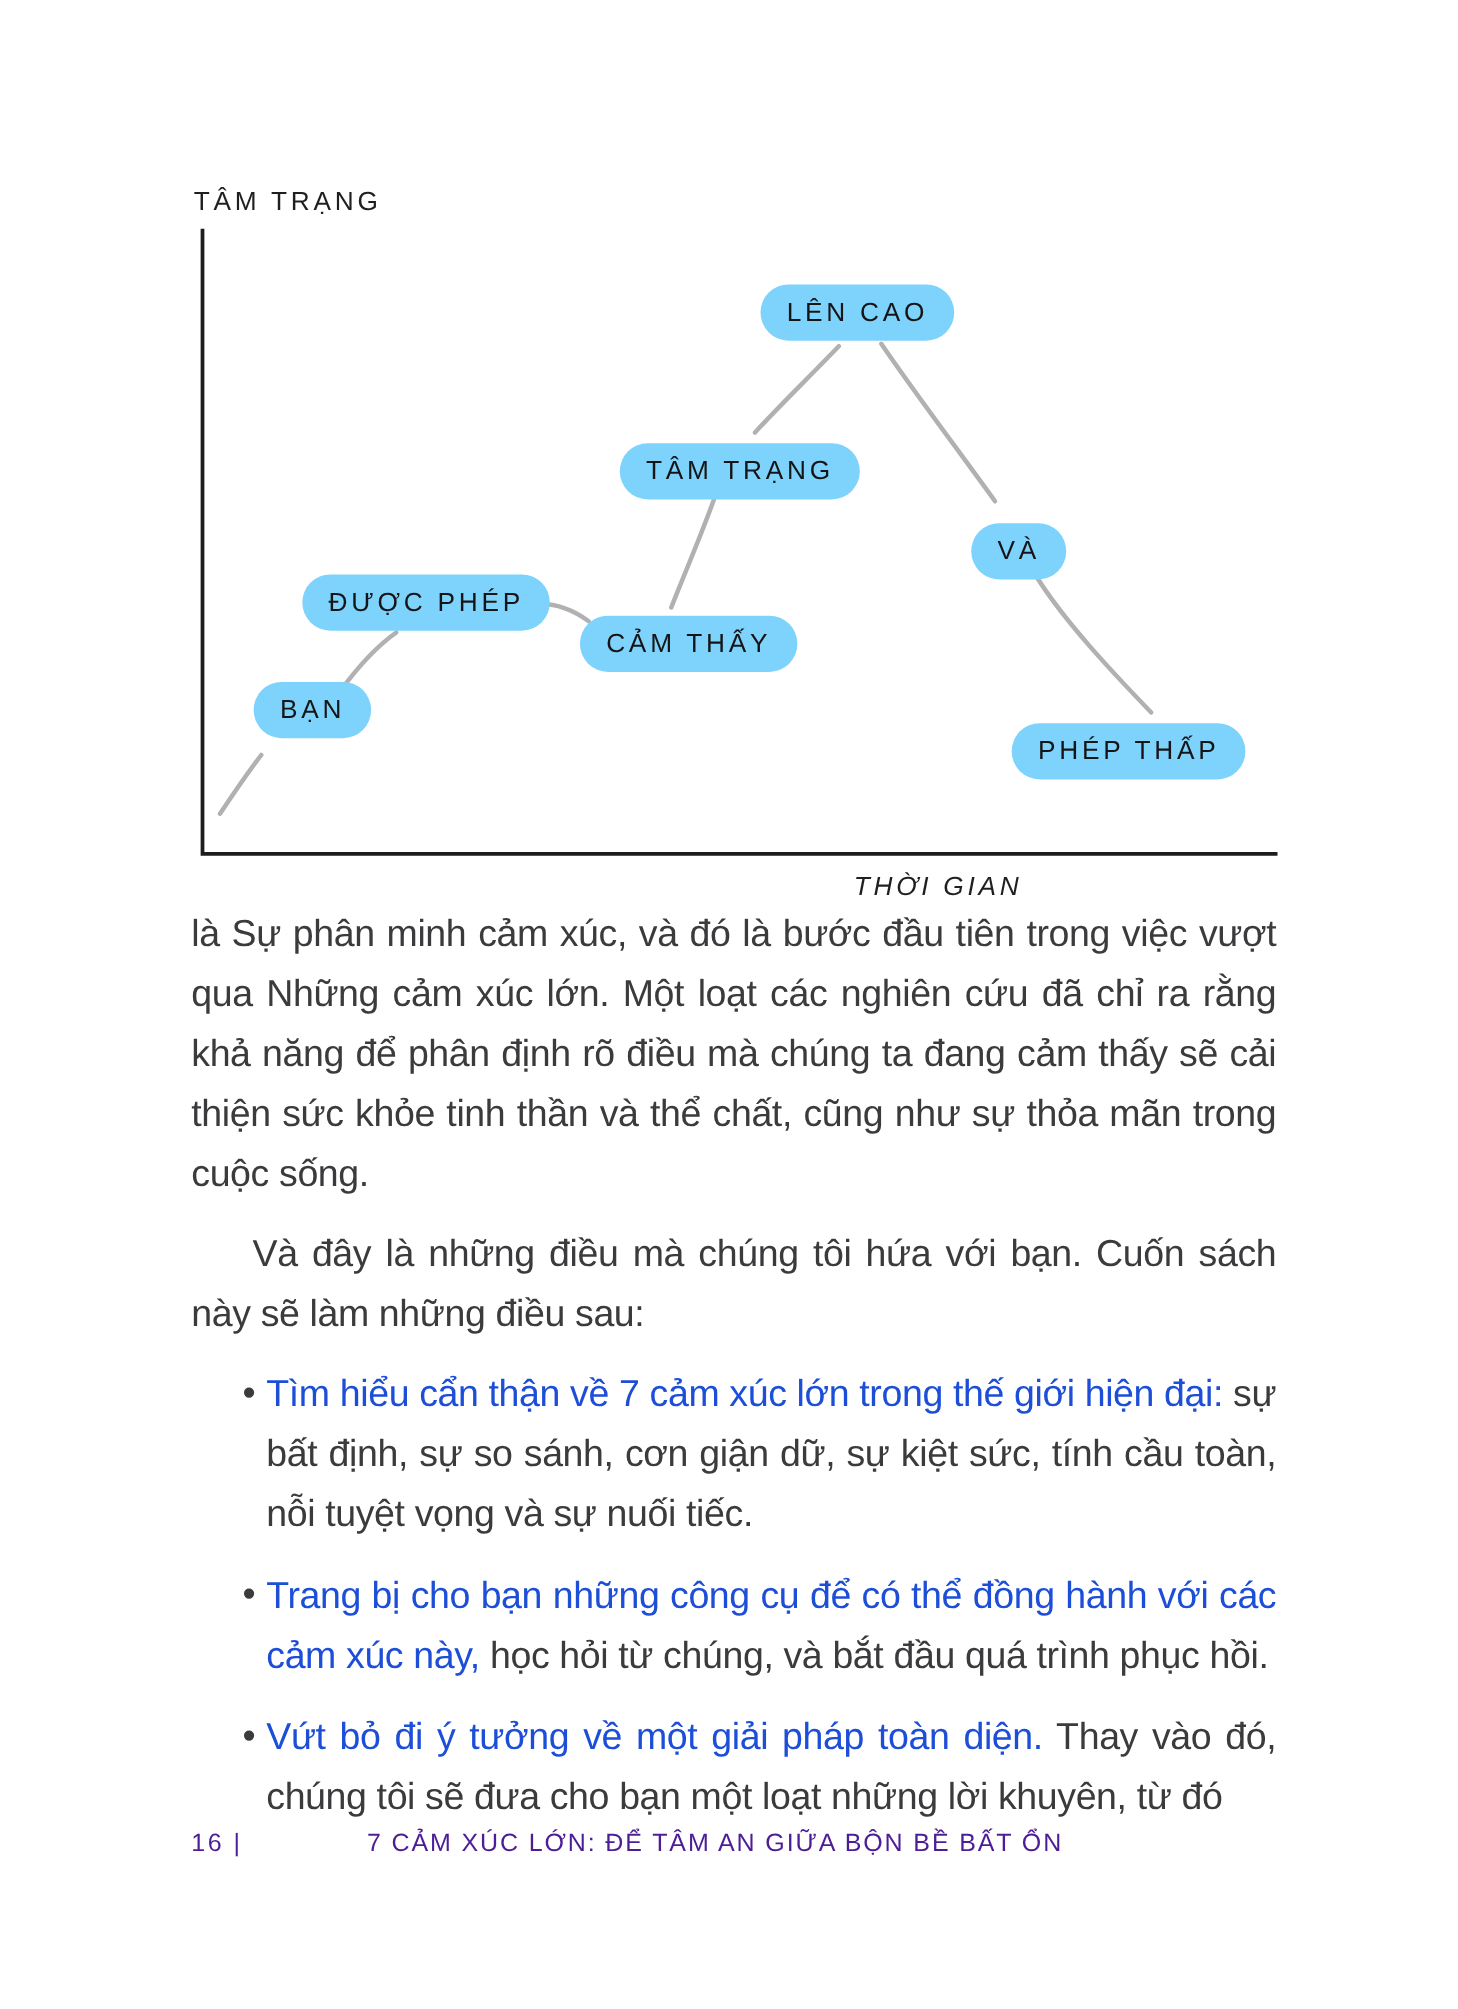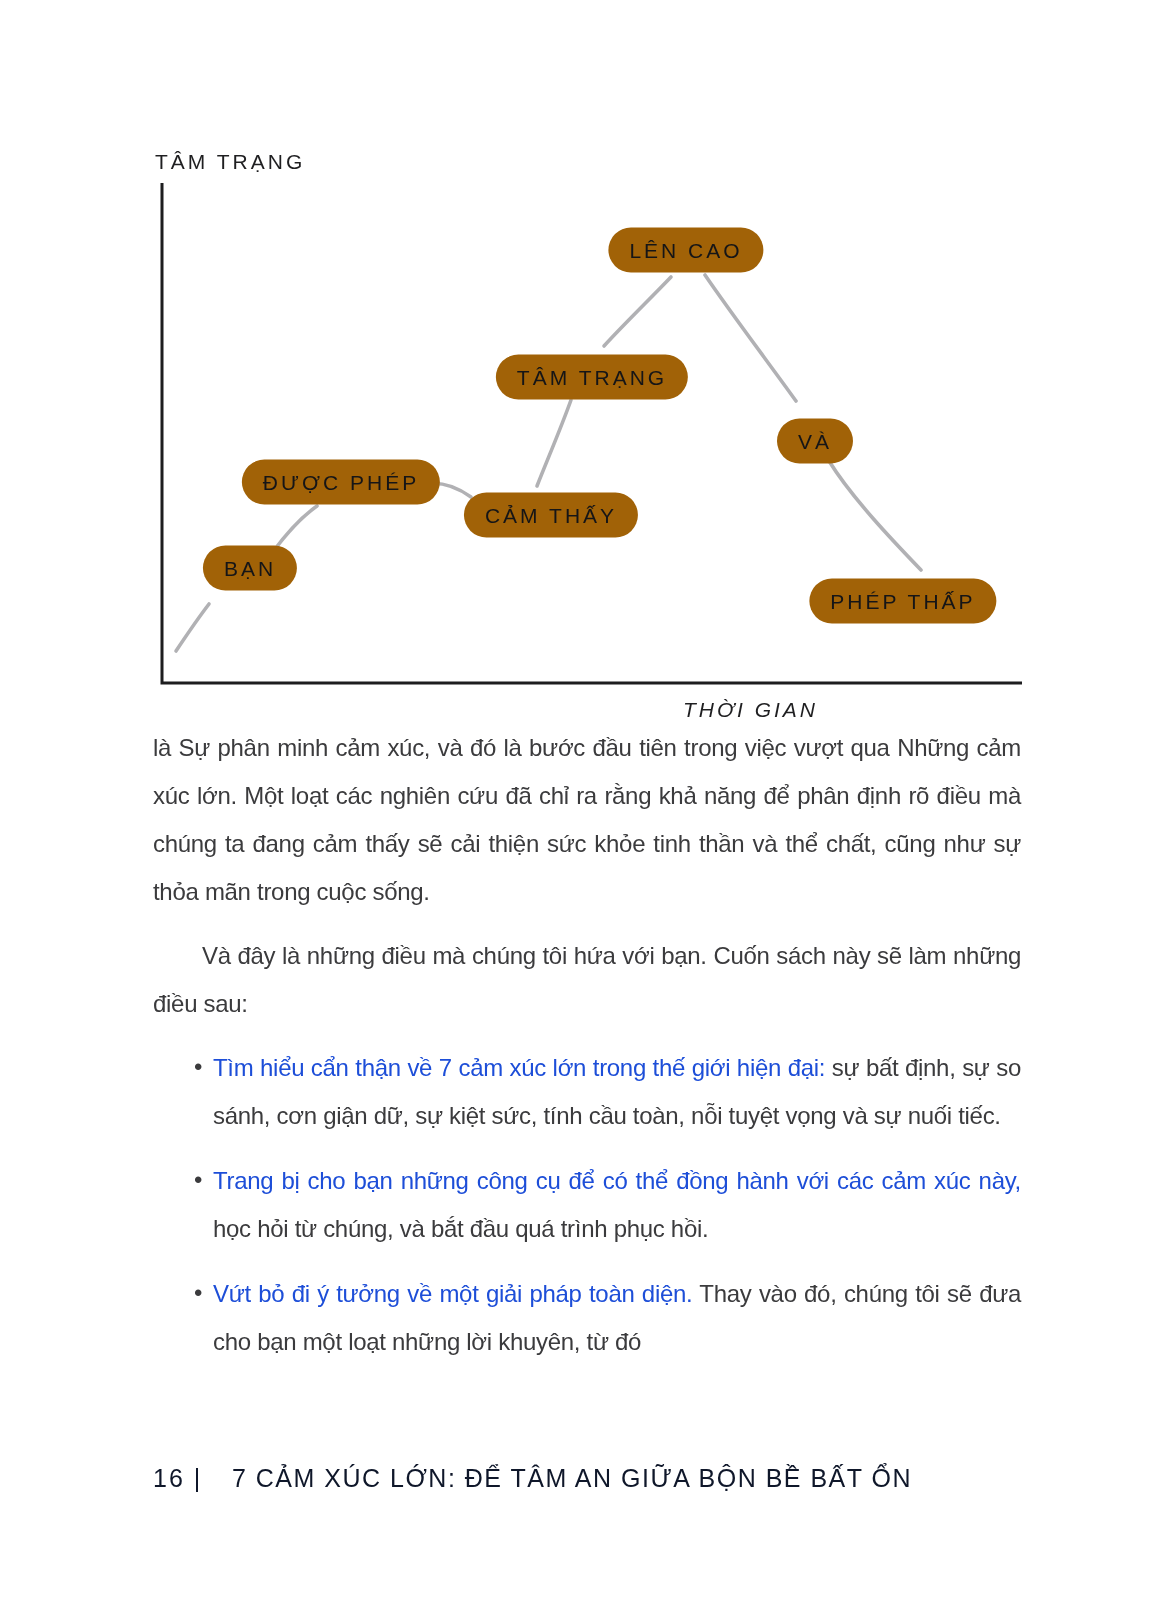--- a/index.html
+++ b/index.html
@@ -20,35 +20,35 @@
     font-size:21px;
     letter-spacing:3px;
     color:#1f1f21;
     white-space:nowrap;
   }
   .axis-label.y { left:155px; top:150px; }
   .axis-label.x { right:142px; top:698px;font-style:italic; }
   .bubble {
     position:absolute;
     transform:translate(-50%,-50%);
-    background:#a16207;
+    background:#7dd3fc;
     border-radius:26px;
     padding:11px 21px 10px;
     font-size:21px;
     letter-spacing:3px;
     color:#151517;
     white-space:nowrap;
   }
 
   
   .text-col {
     position:absolute;
     left:153px; top:724px;
     width:868px;
-    font-size:24px;
+    font-size:30px;
     letter-spacing:-0.3px;
     line-height:48px;
     color:#3b3b3d;
     text-align:justify;
   }
   .text-col p { margin:0 0 16px 0; }
   .text-col p.indent { text-indent:49px; }
   ul.promises { list-style:none; margin:3px 0 0 0; padding:0; }
   ul.promises li {
     position:relative;
@@ -61,22 +61,22 @@
     left:41px; top:-1px;
     color:#3b3b3d;
   }
   ul.promises b { font-weight:normal; color:#1d4ed8; }
 
   
   .footer {
     position:absolute;
     left:153px; right:145px; top:1464px;
     height:32px;
-    font-size:25px;
-    color:#0f172a;
+    font-size:20px;
+    color:#4c1d95;
   }
   .footer .page-num {
     position:absolute; left:0; top:0;
     letter-spacing:2px;
   }
   .footer .footer-title {
     position:absolute; left:0; right:30px; top:0;
     text-align:center;
     letter-spacing:1.5px;
     white-space:nowrap;

